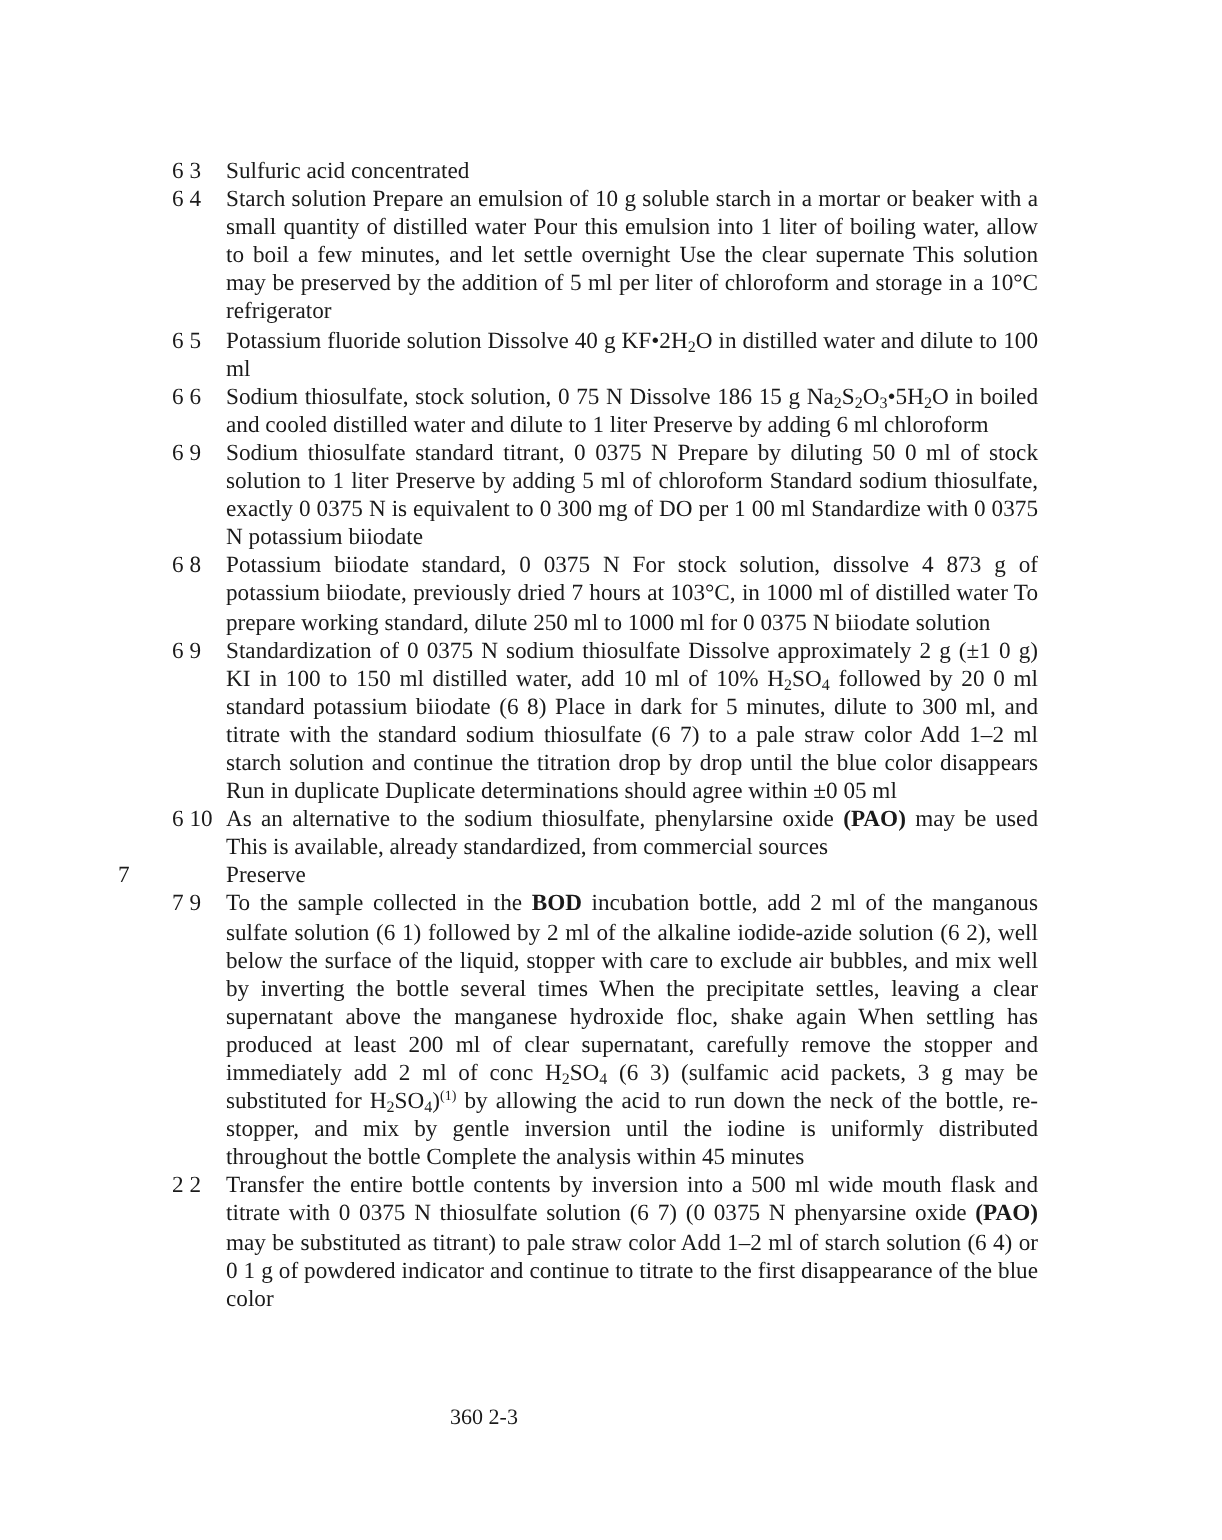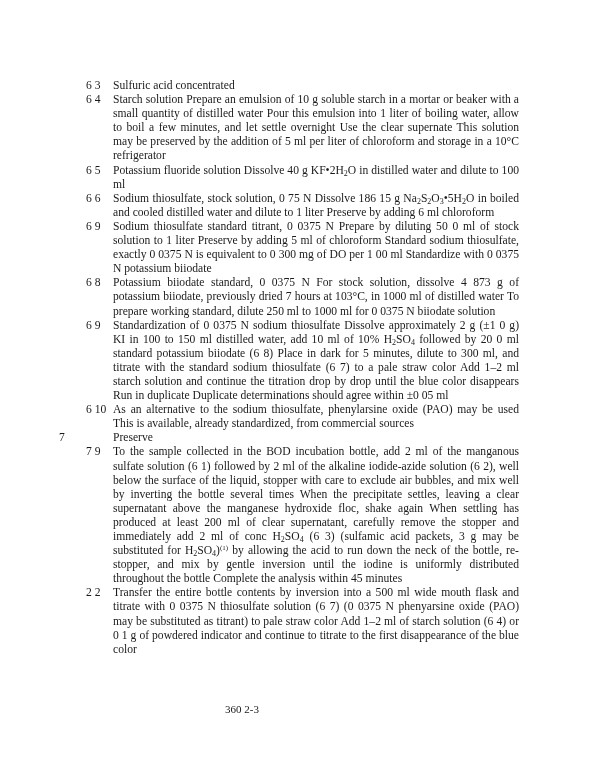--- a/index.html
+++ b/index.html
@@ -2,21 +2,21 @@
 <html><head>
 <meta charset="utf-8">
 <style>
   html, body { margin: 0; padding: 0; background: #ffffff; }
   body { width: 611px; height: 770px; position: relative; overflow: hidden;
          font-family: "Liberation Serif", "DejaVu Serif", serif; color: #1a1a1a; }
   .page { position: absolute; left: 0; top: 0; width: 611px; height: 770px; }
   .content { position: absolute; left: 86px; top: 79px; width: 433px; font-size: 11.6px; line-height: 14.1px; }
   .item { position: relative; padding-left: 27px; text-align: justify; }
   .item .num { position: absolute; left: 0; top: 0; }
-  b { font-weight: normal; }
+  b { font-weight: bold; }
   sub { font-size: 8px; vertical-align: -2px; line-height: 0; }
   sup { font-size: 7px; vertical-align: 4px; line-height: 0; }
   .footer { position: absolute; left: 0; width: 484px; top: 703px; text-align: center; font-size: 11px; }
 </style>
 </head>
 <body>
 
 <div class="page">
   <div class="content">
 

